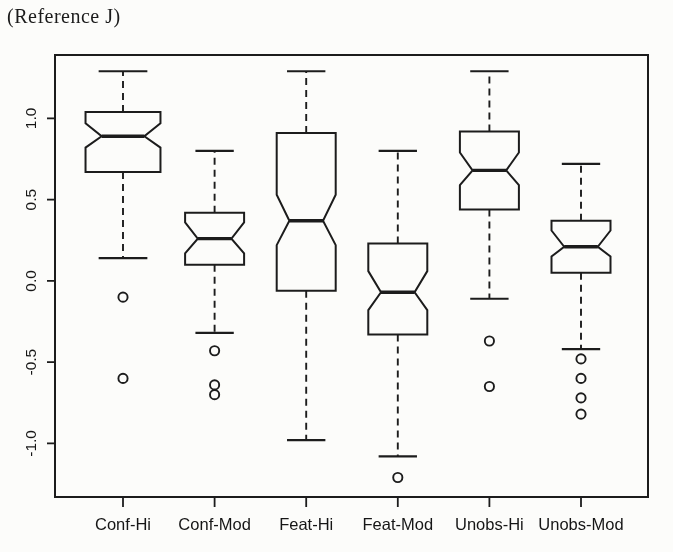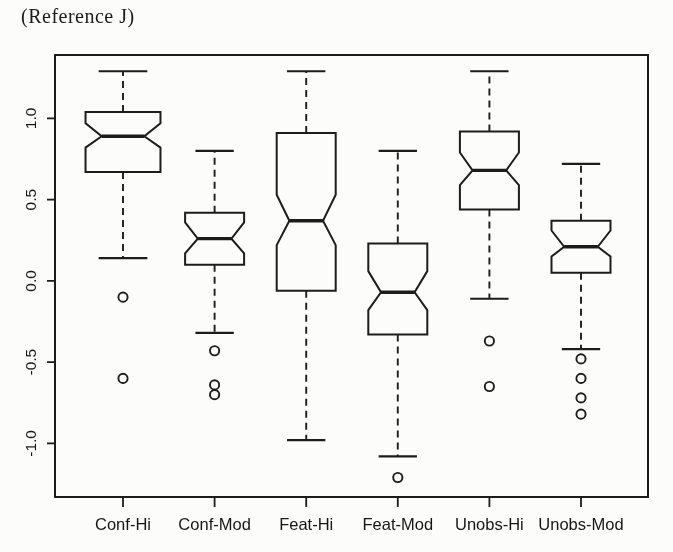--- a/index.html
+++ b/index.html
@@ -10,21 +10,21 @@
   }
   .page {
     position: relative;
     width: 673px;
     height: 552px;
     background: #fcfcfa;
     overflow: hidden;
   }
   .chart-title {
     position: absolute;
-    left: 21px;
+    left: 7px;
     top: 5px;
     font-family: "Liberation Serif", serif;
     font-size: 20px;
     color: #1b1b1b;
     letter-spacing: 0.5px;
   }
   svg { position: absolute; left: 0; top: 0; }
   svg text {
     font-family: "Liberation Sans", sans-serif;
     fill: #161616;

